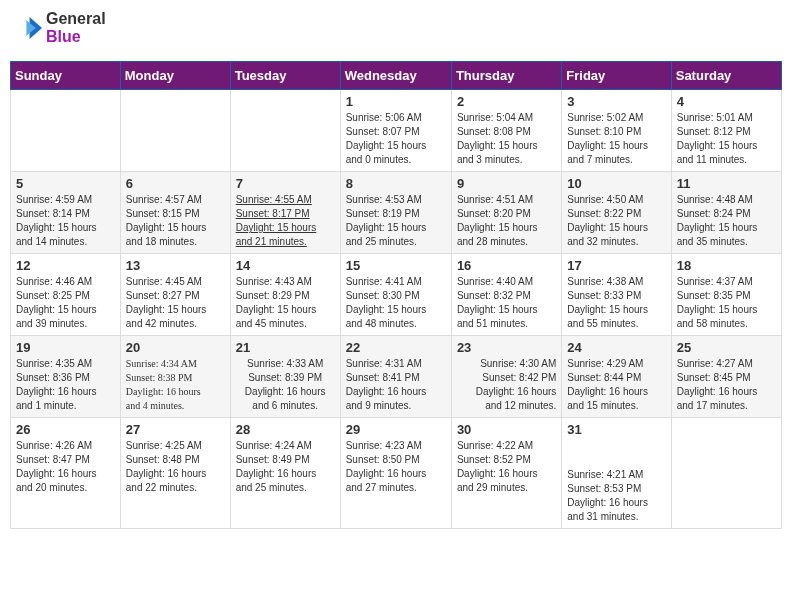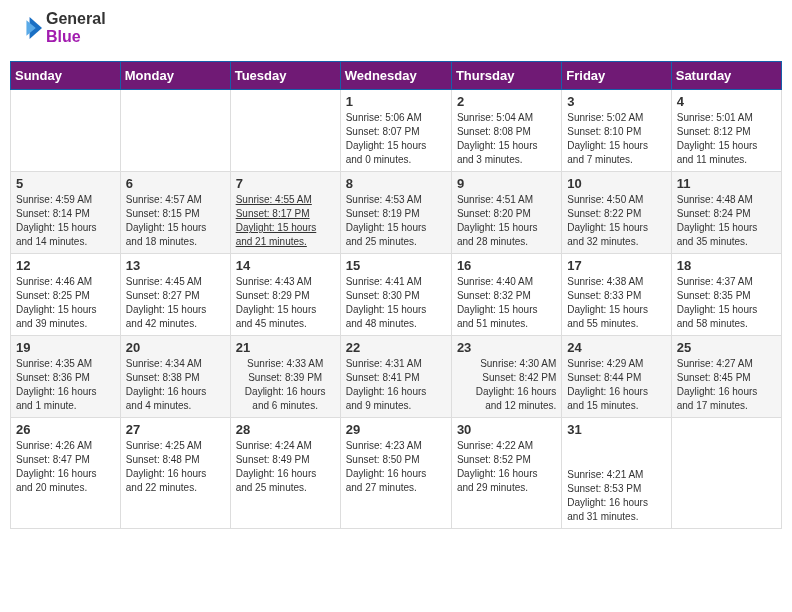--- a/index.html
+++ b/index.html
@@ -263,21 +263,21 @@
       <tr>
         <td>
           <span class="day-number">19</span>
           <div class="day-info" style="white-space: pre-line;">Sunrise: 4:35 AM
 Sunset: 8:36 PM
 Daylight: 16 hours
 and 1 minute.</div>
         </td>
         <td>
           <span class="day-number">20</span>
-          <div class="day-info" style="white-space: pre-line;">Sunrise: 4:34 AM
+          <div class="day-info" style="white-space: pre-line; font-family: Liberation Serif, serif;">Sunrise: 4:34 AM
 Sunset: 8:38 PM
 Daylight: 16 hours
 and 4 minutes.</div>
         </td>
         <td>
           <span class="day-number">21</span>
           <div class="day-info" style="white-space: pre-line; text-align: center;">Sunrise: 4:33 AM
 Sunset: 8:39 PM
 Daylight: 16 hours
 and 6 minutes.</div>

